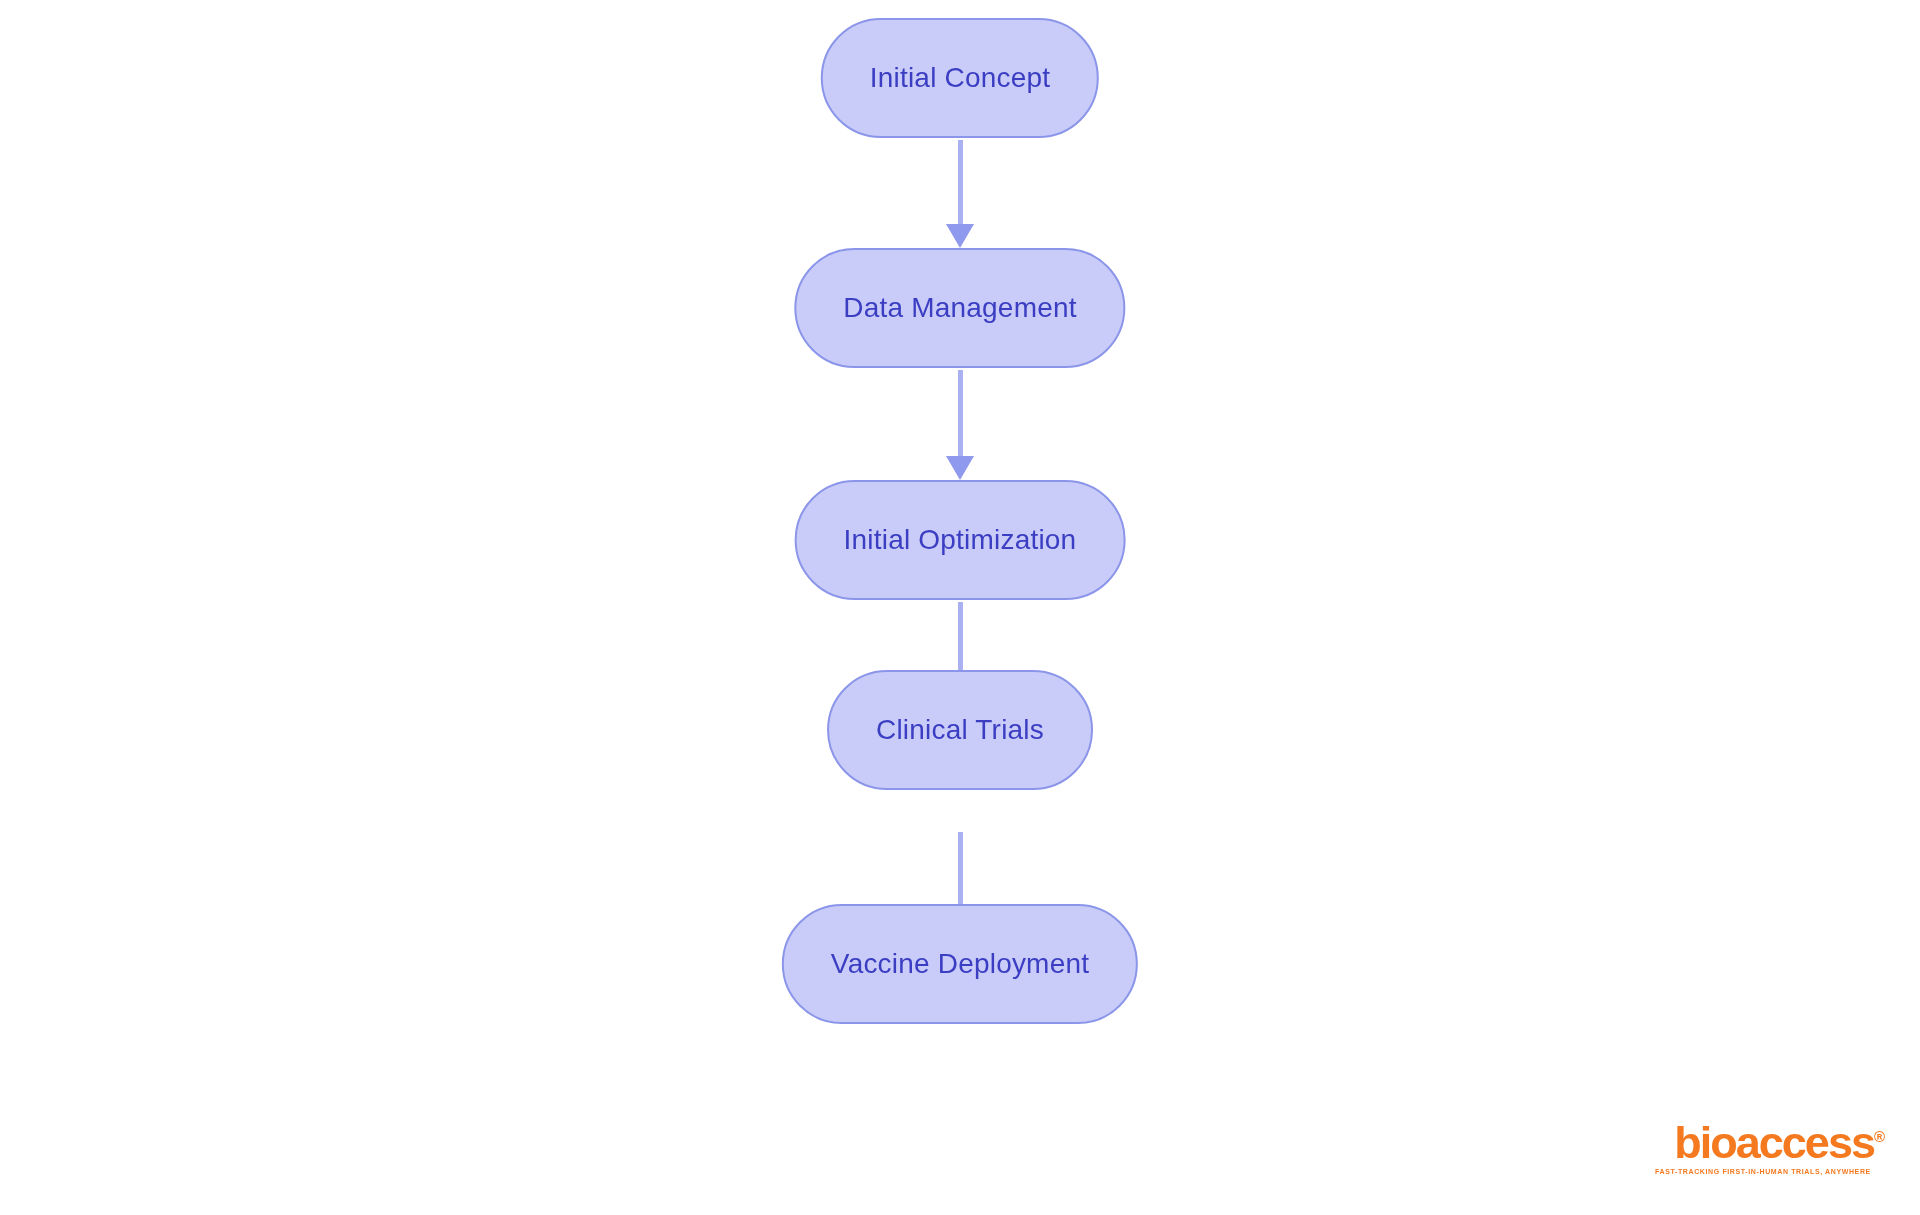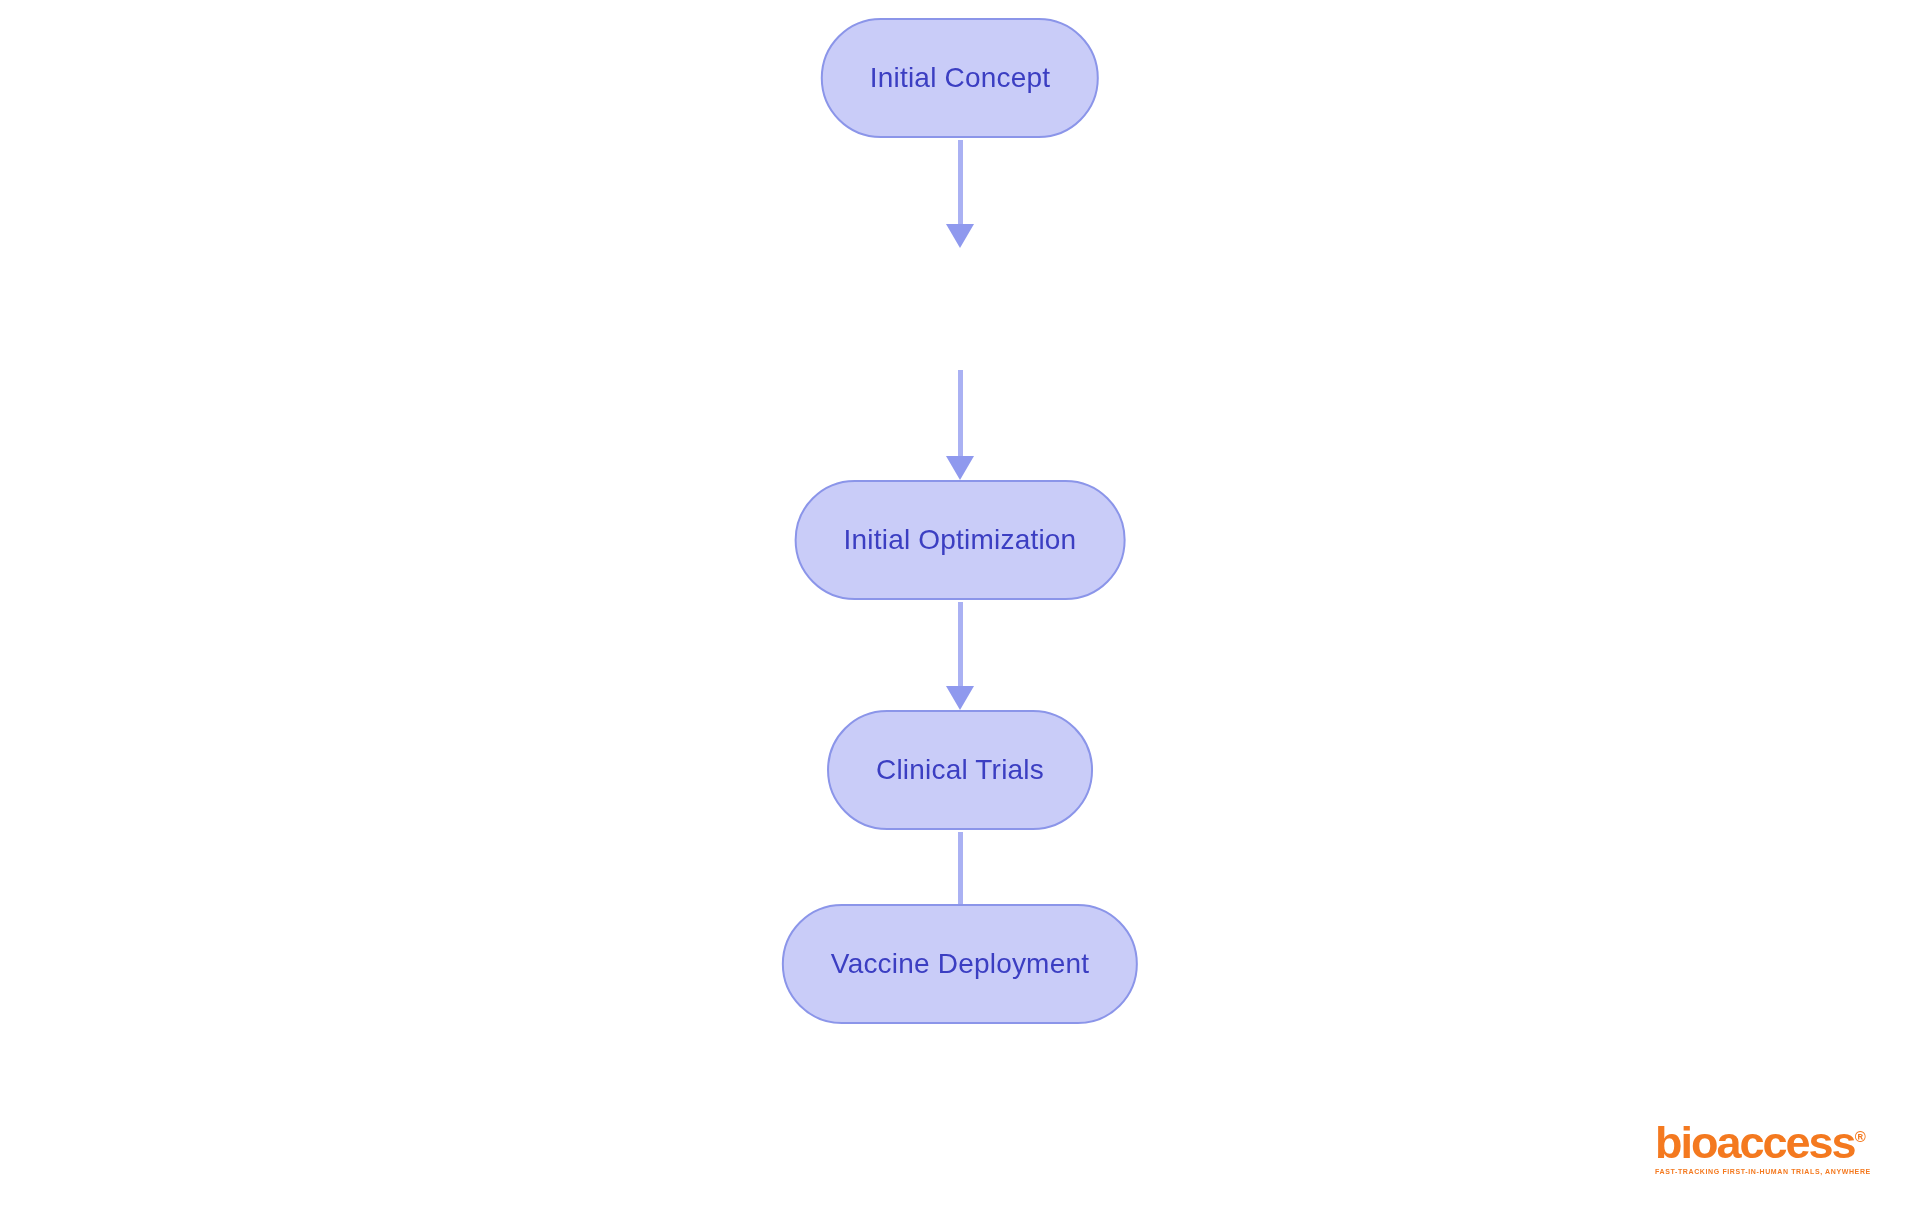--- a/index.html
+++ b/index.html
@@ -66,20 +66,21 @@
     top: 1120px;
     width: 230px;
     color: var(--brand-orange);
   }
   .logo-brand {
     font-size: 45px;
     font-weight: 700;
     letter-spacing: -2px;
     line-height: 1.0;
     color: var(--brand-orange);
+    text-align: right;
   }
   .logo-reg {
     font-size: 15px;
     font-weight: 700;
     vertical-align: super;
     letter-spacing: 0;
   }
   .logo-tagline {
     margin-top: 3px;
     font-size: 7px;
@@ -96,36 +97,39 @@
 
   <div class="node" style="top:18px">
     <span class="node-label">Initial Concept</span>
   </div>
 
   <div class="arrow" style="top:140px;height:108px">
     <div class="arrow-line"></div>
     <div class="arrow-head"></div>
   </div>
 
+  <div class="node" style="top:248px">
+    <span class="node-label">Data Management</span>
+  </div>
 
   <div class="arrow" style="top:370px;height:110px">
     <div class="arrow-line"></div>
     <div class="arrow-head"></div>
   </div>
 
   <div class="node" style="top:480px">
     <span class="node-label">Initial Optimization</span>
   </div>
 
   <div class="arrow" style="top:602px;height:108px">
     <div class="arrow-line"></div>
     <div class="arrow-head"></div>
   </div>
 
-  <div class="node" style="top:710px">
+  <div class="node" style="top:670px">
     <span class="node-label">Clinical Trials</span>
   </div>
 
   <div class="arrow" style="top:832px;height:108px">
     <div class="arrow-line"></div>
     <div class="arrow-head"></div>
   </div>
 
   <div class="node" style="top:904px">
     <span class="node-label">Vaccine Deployment</span>

